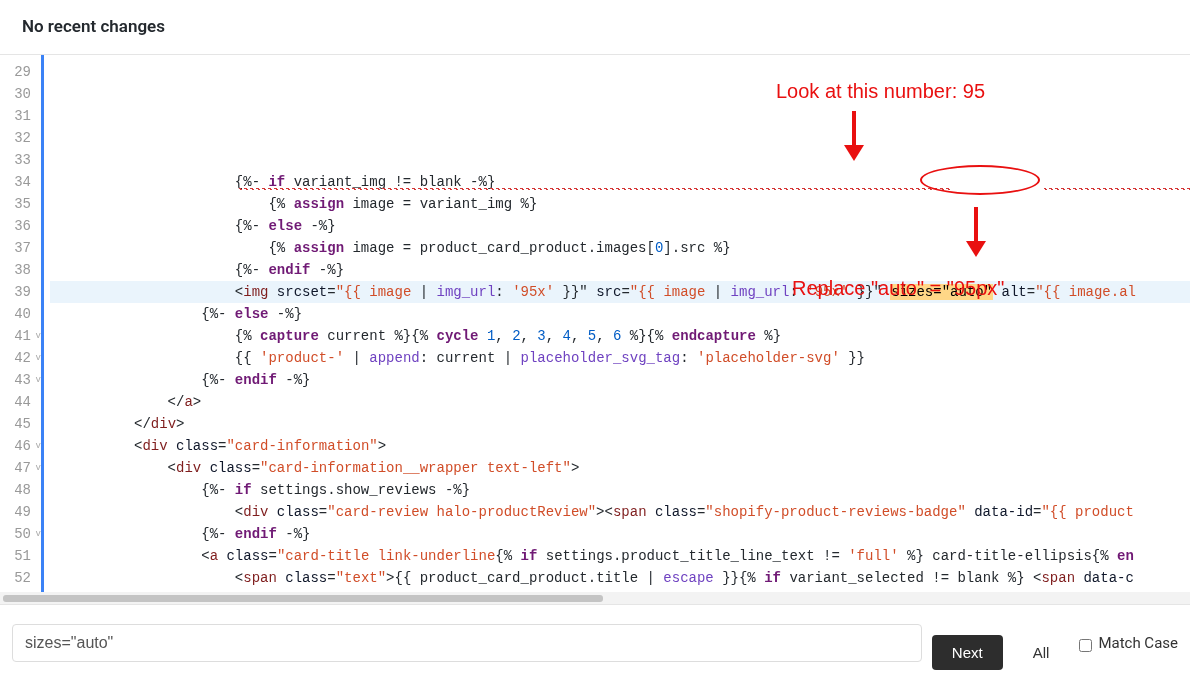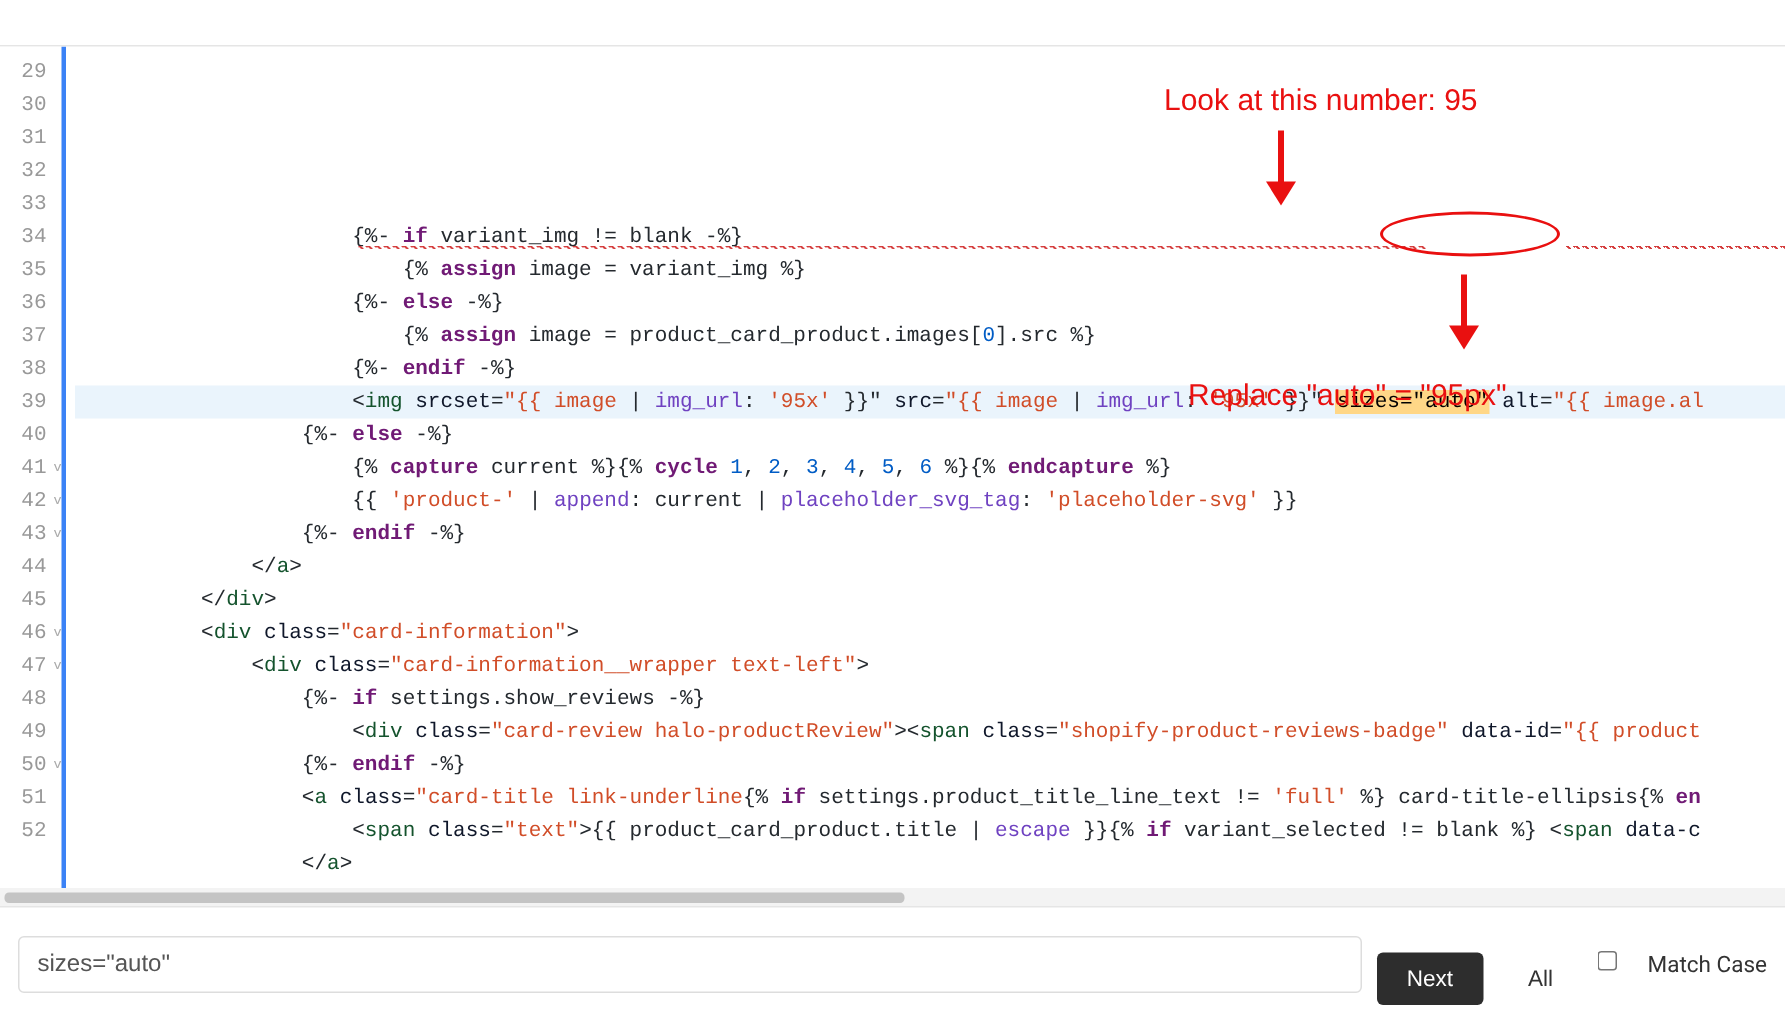--- a/index.html
+++ b/index.html
@@ -71,21 +71,21 @@
 .line { height: 22px; }
 .line.hl { background: #eaf4fc; }
 .wavy-under {
   position: absolute;
   height: 2px;
   background-image: linear-gradient(45deg, transparent 30%, #d43838 30%, #d43838 50%, transparent 50%, transparent 80%, #d43838 80%);
   background-size: 6px 3px;
 }
 .tok-kw { color: #701a75; font-weight: 600; }
 .tok-str { color: #d14d28; }
-.tok-tag { color: #14532d; }
+.tok-tag { color: #7f1d1d; }
 .tok-attr { color: #0f172a; }
 .tok-func { color: #6f42c1; }
 .tok-num { color: #005cc5; }
 .tok-delim { color: #24292e; }
 .tok-bold { font-weight: 600; }
 .hl-mark { background: #ffd787; padding: 0 1px; }
 .hscroll {
   height: 12px;
   background: #f3f3f3;
   display: flex;
@@ -123,22 +123,22 @@
   color: #333;
   margin-top: 20px;
 }
 .btn-primary {
   background: #2d2d2d;
   color: #fff;
   font-weight: 500;
 }
 .matchcase {
   display: flex;
-  align-items: flex-start;
-  gap: 20px;
+  align-items: flex-end;
+  gap: 6px;
   font-size: 15px;
   color: #333;
 }
 
 .anno-layer { position: absolute; inset: 0; pointer-events: none; }
 .anno-text {
   color: #e91010;
   font-family: -apple-system, sans-serif;
   font-size: 20px;
   position: absolute;
@@ -149,20 +149,21 @@
 .ring {
   position: absolute;
   border: 2px solid #e91010;
   border-radius: 50%;
 }
 </style>
 </head>
 <body>
 
 <div class="header">
+  <div class="header-title">No recent changes</div>
 </div>
 
 <div class="editor-wrap">
   <div class="gutter" id="gutter">
       <div class="ln">29</div>
       <div class="ln">30</div>
       <div class="ln">31</div>
       <div class="ln">32</div>
       <div class="ln">33</div>
       <div class="ln">34</div>

